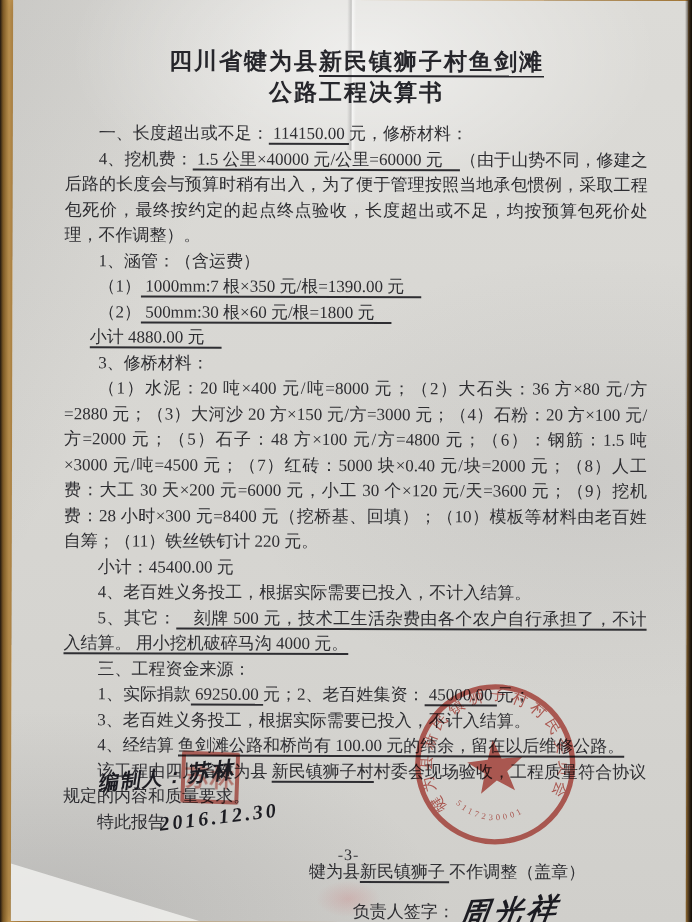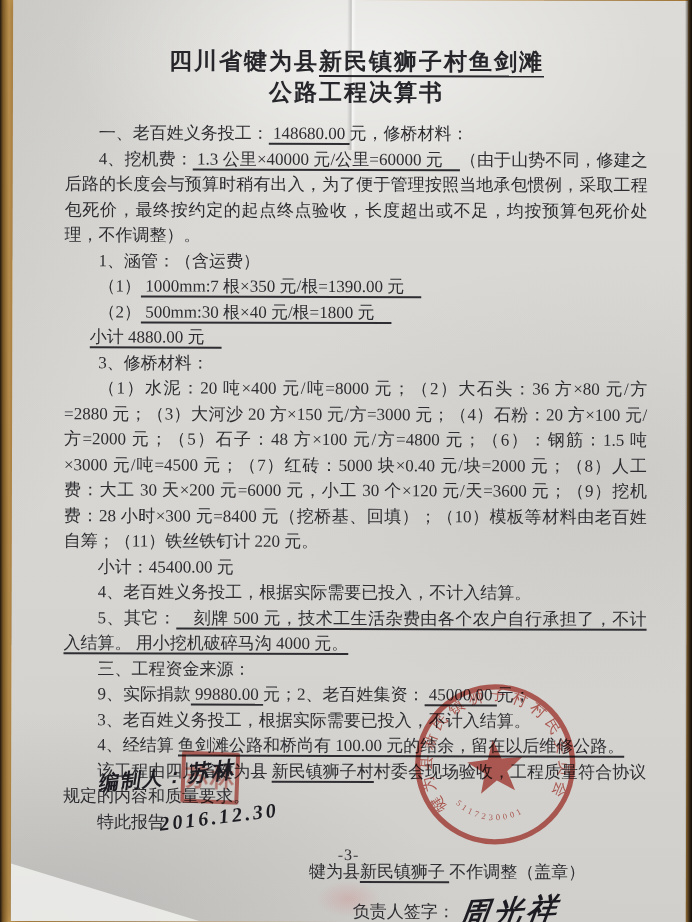--- a/index.html
+++ b/index.html
@@ -60,33 +60,33 @@
     <div class="crease-vertical"></div>
     <div class="corner-fold"></div>
 
     <div class="content">
       <div class="title">
         <div><span>四川省犍为县</span><span class="u-blank">新民镇狮子村鱼剑滩</span></div>
         <div>公路工程决算书</div>
       </div>
 
       <div class="body-text">
-          <p class="para" style="text-indent: 2em;"><span>一、老百姓义务投工：</span><span class="u"> 148680.00 </span><span>元，修桥材料：</span></p>
-          <p class="para" style="text-indent: 2em;"><span>4、挖机费：</span><span class="u"> 1.3 公里×40000 元/公里=60000 元　</span><span>（由于山势不同，修建之后路的长度会与预算时稍有出入，为了便于管理按照当地承包惯例，采取工程包死价，最终按约定的起点终点验收，长度超出或不足，均按预算包死价处理，不作调整）。</span></p>
+          <p class="para" style="text-indent: 2em;"><span>一、长度超出或不足：</span><span class="u"> 114150.00 </span><span>元，修桥材料：</span></p>
+          <p class="para" style="text-indent: 2em;"><span>4、挖机费：</span><span class="u"> 1.5 公里×40000 元/公里=60000 元　</span><span>（由于山势不同，修建之后路的长度会与预算时稍有出入，为了便于管理按照当地承包惯例，采取工程包死价，最终按约定的起点终点验收，长度超出或不足，均按预算包死价处理，不作调整）。</span></p>
           <p class="para" style="text-indent: 2em;"><span>1、涵管：（含运费）</span></p>
           <p class="para" style="text-indent: 2em;"><span>（1）</span><span class="u"> 1000mm:7 根×350 元/根=1390.00 元　</span></p>
-          <p class="para" style="text-indent: 2em;"><span>（2）</span><span class="u"> 500mm:30 根×40 元/根=1800 元　</span></p>
+          <p class="para" style="text-indent: 2em;"><span>（2）</span><span class="u"> 500mm:30 根×60 元/根=1800 元　</span></p>
           <p class="para" style="text-indent: 1.5em;"><span class="u">小计 4880.00 元　</span></p>
           <p class="para" style="text-indent: 2em;"><span>3、修桥材料：</span></p>
           <p class="para" style="text-indent: 2em;"><span>（1）水泥：20 吨×400 元/吨=8000 元；（2）大石头：36 方×80 元/方=2880 元；（3）大河沙 20 方×150 元/方=3000 元；（4）石粉：20 方×100 元/方=2000 元；（5）石子：48 方×100 元/方=4800 元；（6）：钢筋：1.5 吨×3000 元/吨=4500 元；（7）红砖：5000 块×0.40 元/块=2000 元；（8）人工费：大工 30 天×200 元=6000 元，小工 30 个×120 元/天=3600 元；（9）挖机费：28 小时×300 元=8400 元（挖桥基、回填）；（10）模板等材料由老百姓自筹；（11）铁丝铁钉计 220 元。</span></p>
           <p class="para" style="text-indent: 2em;"><span>小计：45400.00 元</span></p>
           <p class="para" style="text-indent: 2em;"><span>4、老百姓义务投工，根据实际需要已投入，不计入结算。</span></p>
           <p class="para" style="text-indent: 2em;"><span>5、其它：</span><span class="u">　刻牌 500 元，技术工生活杂费由各个农户自行承担了，不计入结算。 用小挖机破碎马沟 4000 元。</span></p>
           <p class="para" style="text-indent: 2em;"><span>三、工程资金来源：</span></p>
-          <p class="para" style="text-indent: 2em;"><span>9、实际捐款</span><span class="u">  99880.00  </span><span>元；2、老百姓集资：</span><span class="u"> 45000.00 </span><span>元；</span></p>
+          <p class="para" style="text-indent: 2em;"><span>1、实际捐款</span><span class="u">  69250.00  </span><span>元；2、老百姓集资：</span><span class="u"> 45000.00 </span><span>元；</span></p>
           <p class="para" style="text-indent: 2em;"><span>3、老百姓义务投工，根据实际需要已投入，不计入结算。</span></p>
           <p class="para" style="text-indent: 2em;"><span>4、经结算 </span><span class="u">鱼剑滩公路和桥尚有 100.00 元的结余，留在以后维修公路。</span></p>
           <p class="para" style="text-indent: 2em;"><span>该工程由四川省犍为县 </span><span class="u">新民镇狮子村</span><span>村委会现场验收，工程质量符合协议规定的内容和质量要求。</span></p>
           <p class="para" style="text-indent: 2em;"><span>特此报告</span></p>
         </div>
 
       <div class="sig-block">
         <div class="sig-org"><span>犍为县</span><span class="u">新民镇狮子 </span><span>不作调整（盖章）</span></div>
         <div class="sig-line">
           <span>负责人签字：</span>

